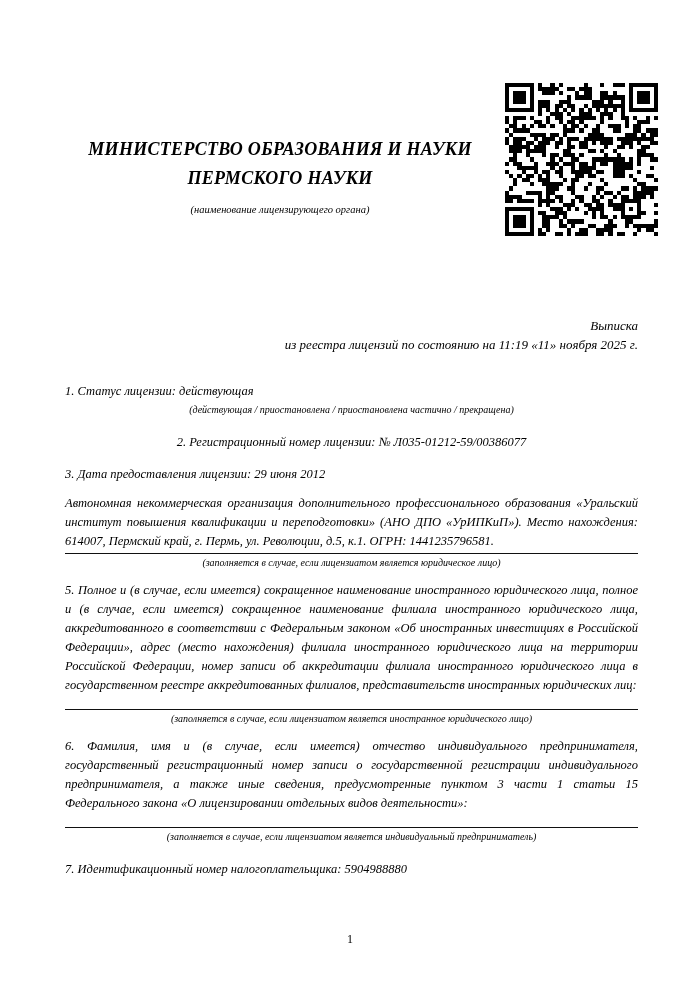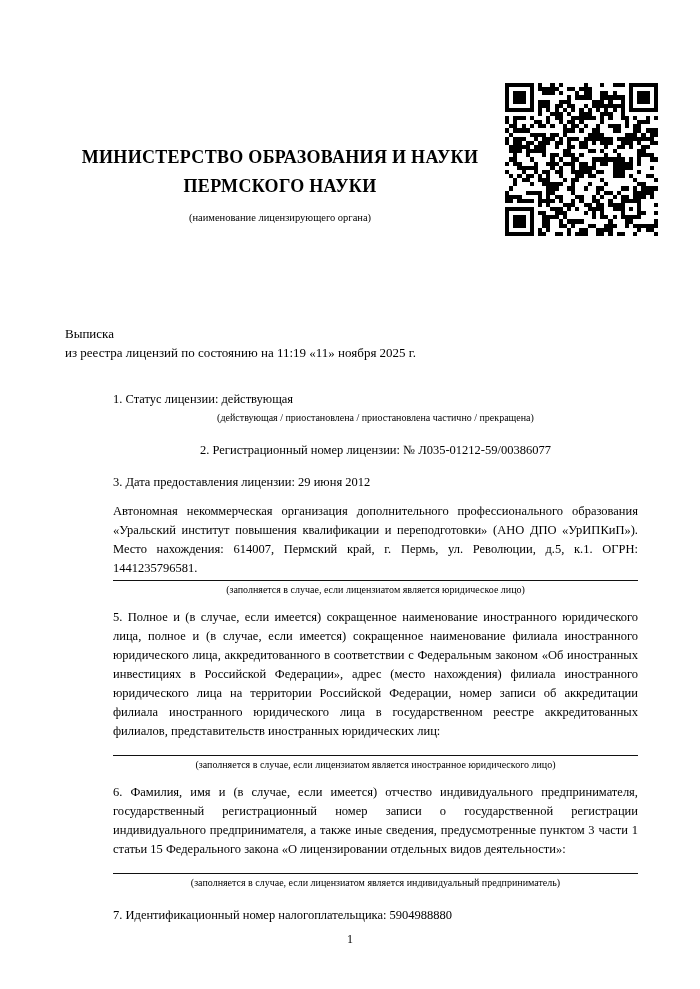--- a/index.html
+++ b/index.html
@@ -8,31 +8,32 @@
     width: 700px;
     height: 989px;
     background: #ffffff;
     color: #000000;
     font-family: "Liberation Serif", "DejaVu Serif", serif;
     overflow: hidden;
   }
   .content {
     position: absolute;
     left: 65px;
-    top: 16px;
+    top: 8px;
     width: 573px;
+    font-style: italic;
   }
   
   .hdr { margin-top: 127px; width: 430px; text-align: center; }
   .hdr-line { font-weight: bold; font-size: 18px; line-height: 29px; letter-spacing: 0.3px; }
   .hdr-cap { font-size: 10.5px; line-height: 14px; margin-top: 10px; }
   
-  .title { margin-top: 99px; width: 573px; text-align: left; font-size: 13px; line-height: 19px; }
+  .title { margin-top: 99px; width: 573px; text-align: right; font-size: 13px; line-height: 19px; }
   
-  .item { font-size: 12.5px; line-height: 19px; margin-left: 48px; }
+  .item { font-size: 12.5px; line-height: 19px; }
   .item p { margin: 0; }
   .just { text-align: justify; }
   .note { font-size: 10px; line-height: 13px; text-align: center; margin-top: 2px; }
   .rule { border-top: 1.6px solid #111111; height: 0; margin-top: 2px; }
   .rule.gapped { margin-top: 14px; }
   #item-1 { margin-top: 28px; }
   #item-2 { margin-top: 17px; text-align: center; }
   #item-3 { margin-top: 13px; }
   #item-4 { margin-top: 10px; }
   #item-5 { margin-top: 12px; }

